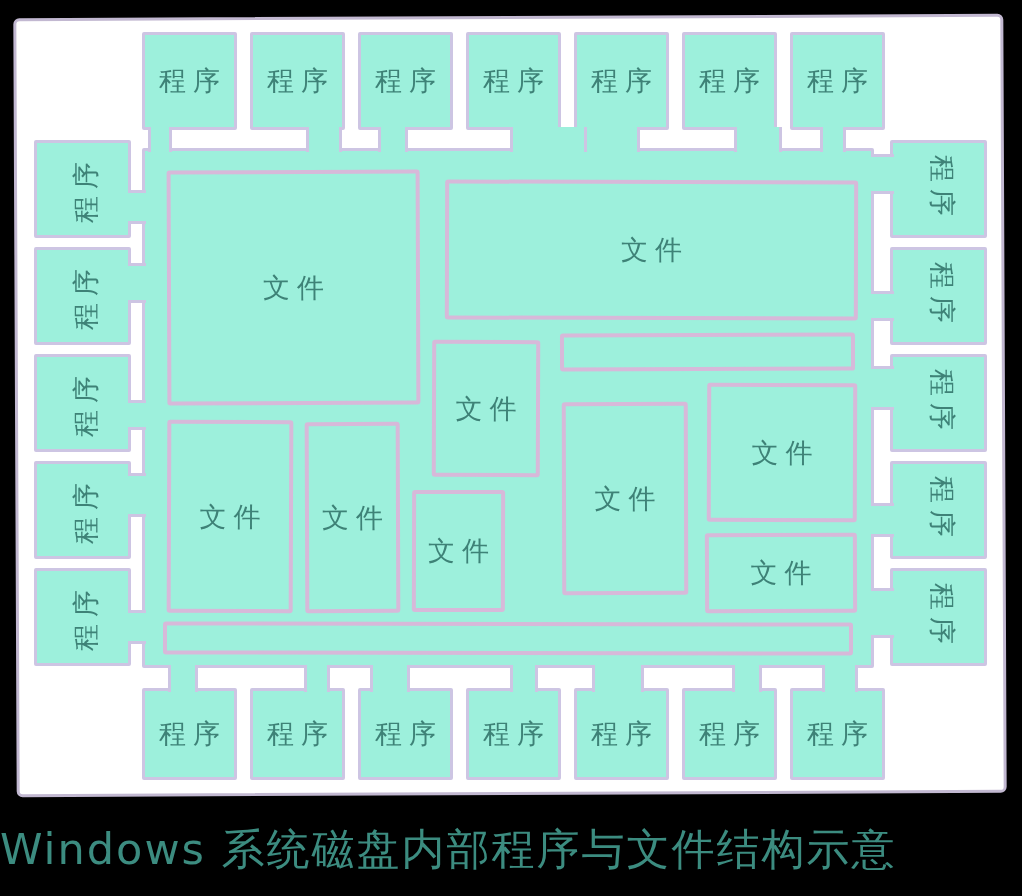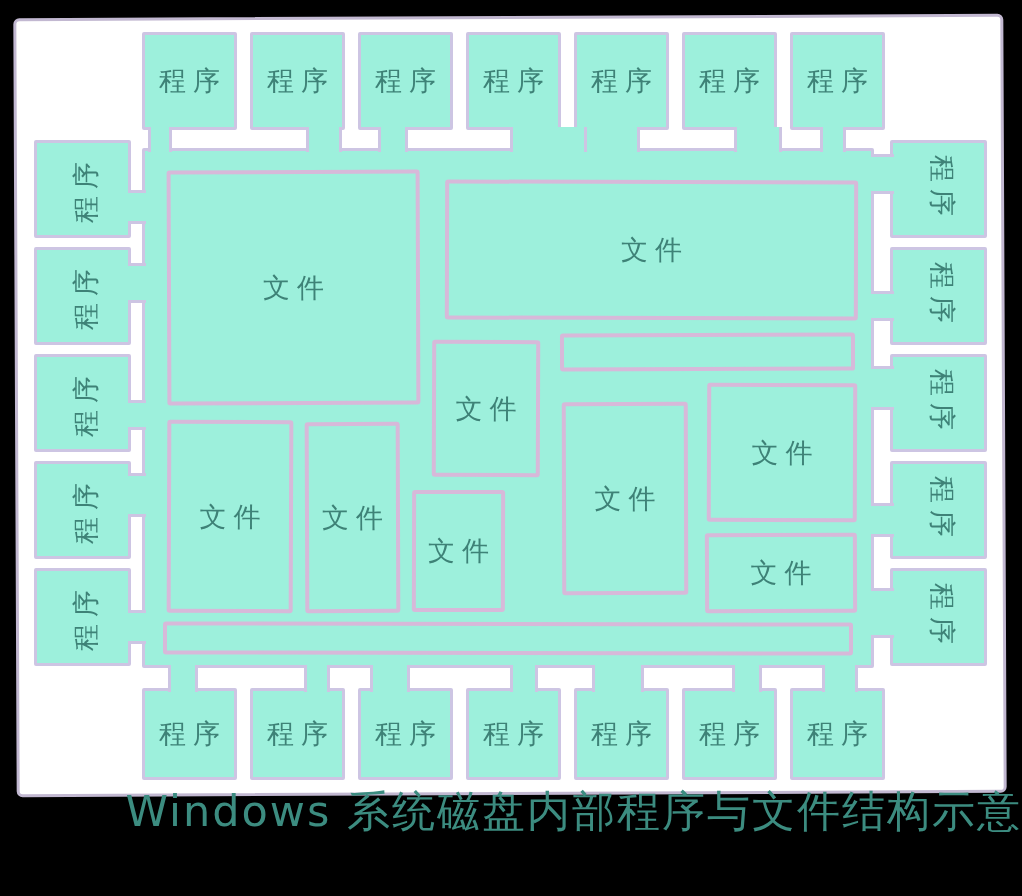--- a/index.html
+++ b/index.html
@@ -55,29 +55,28 @@
     position: absolute;
     background: var(--fill, #9df0dc);
     border: 4px solid var(--ibd, #d7b9d9);
     border-radius: 3px;
     box-sizing: border-box;
     display: flex; align-items: center; justify-content: center;
     z-index: 4;
   }
   .caption {
     position: absolute;
-    left: 0; right: 0; top: 786px;
-    text-align: right;
+    left: 0; right: 0; top: 824px;
+    text-align: left;
     color: var(--cap, #3c8c80);
     font-size: 43px;
     letter-spacing: 2px;
     line-height: 1.2;
     white-space: nowrap;
     z-index: 5;
-    padding-left: 27px;
   }
 </style>
 </head>
 <body>
 
 <div id="stage">
   <div class="card"></div>
   <div class="central"></div>
 
   <div class="caption">Windows 系统磁盘内部程序与文件结构示意</div>

